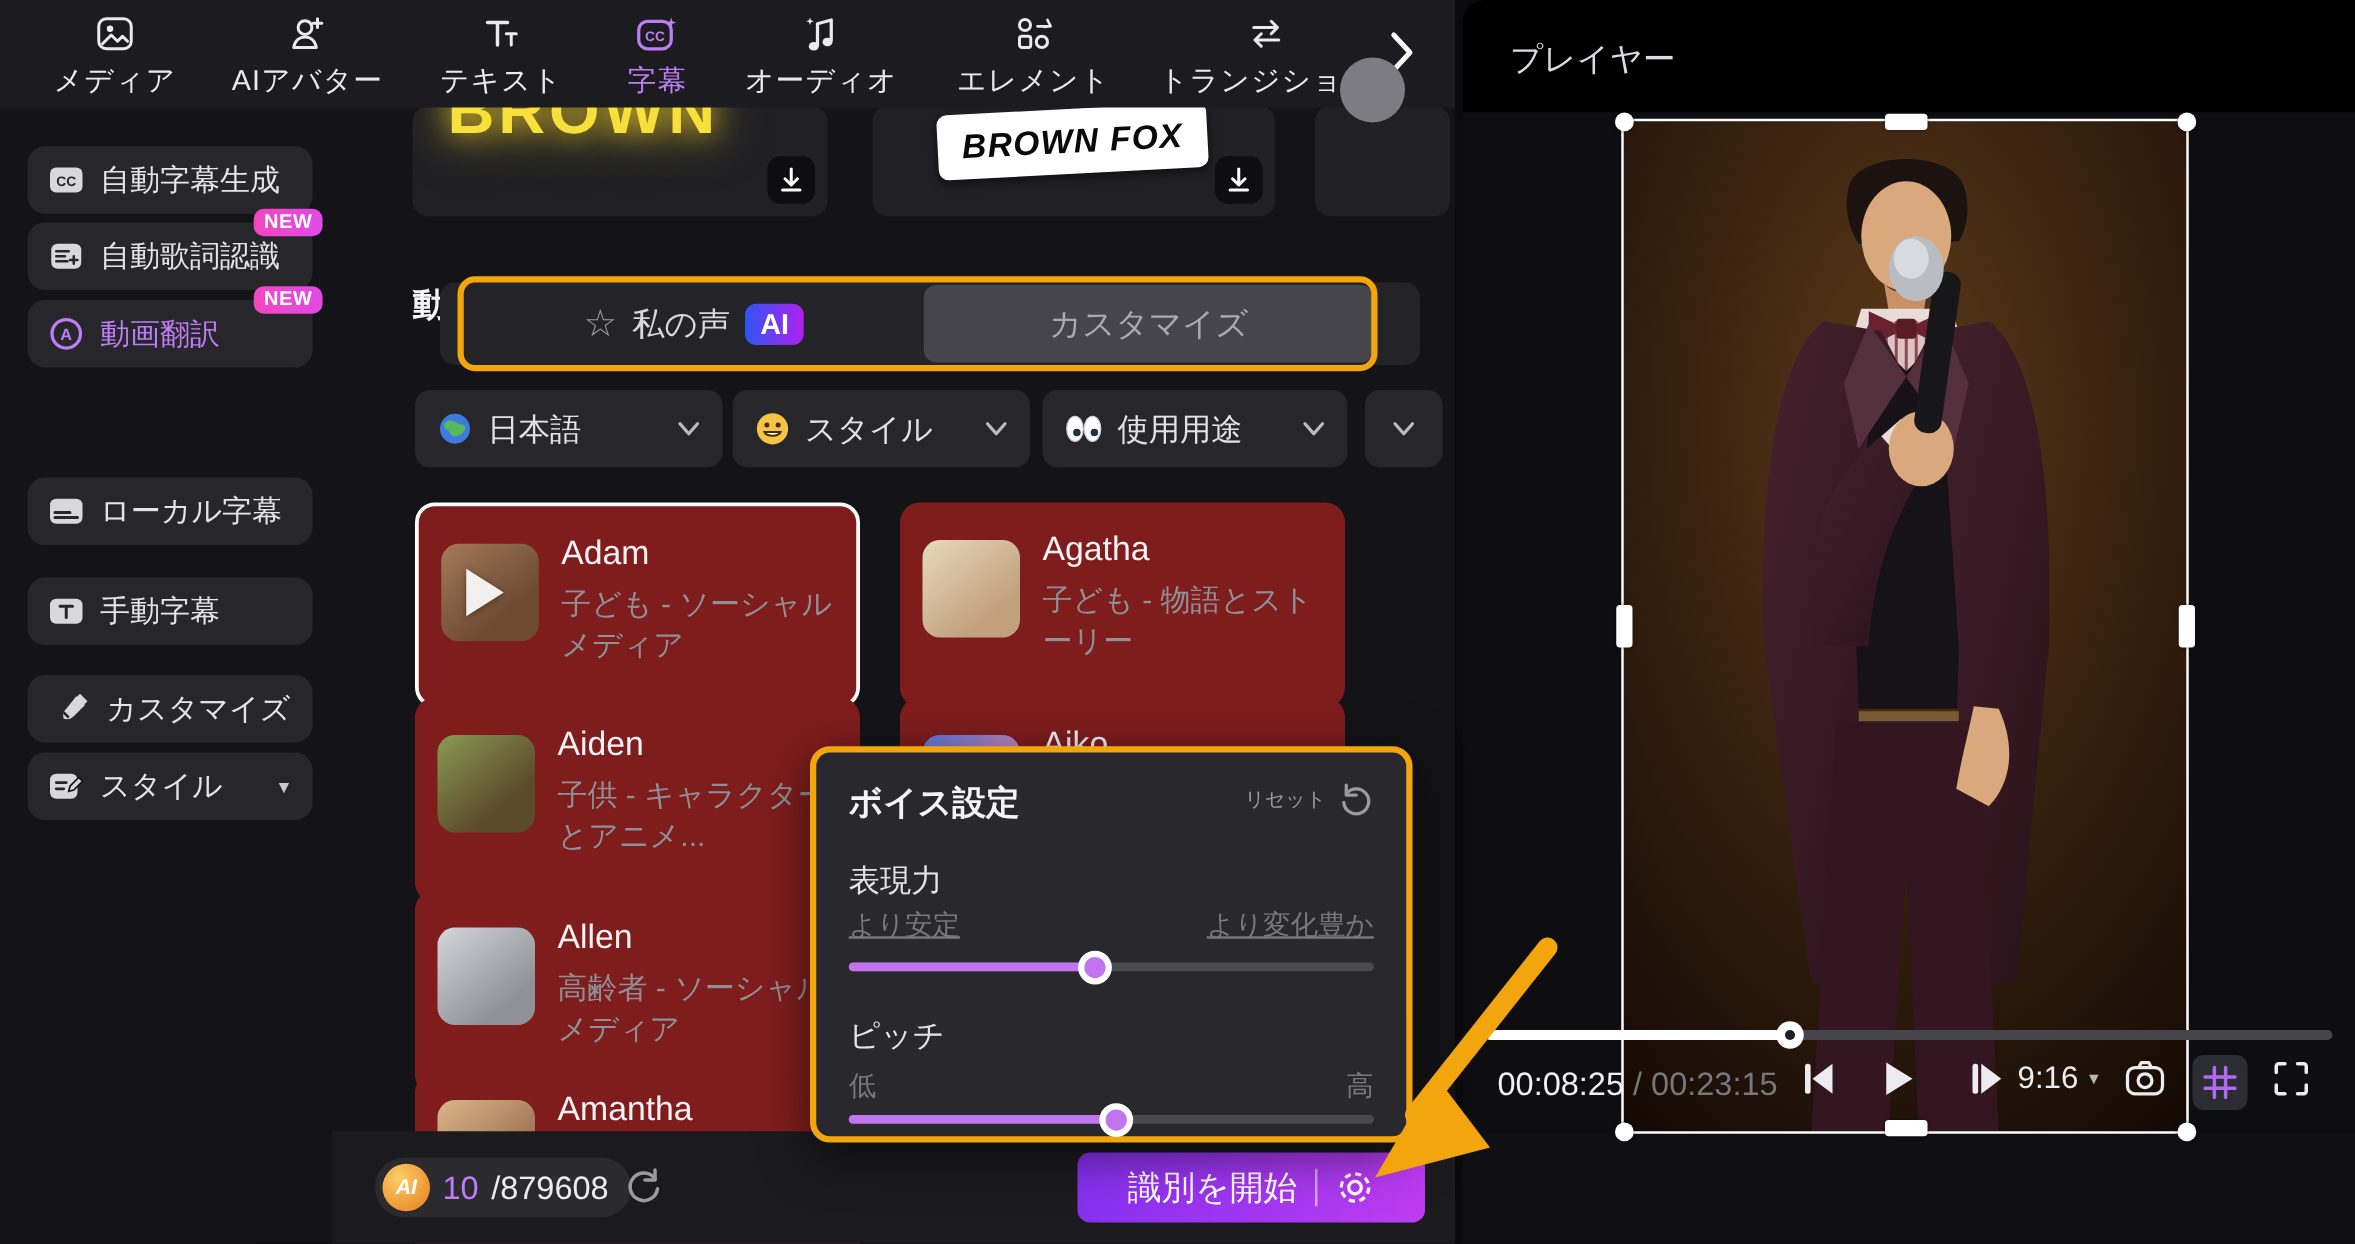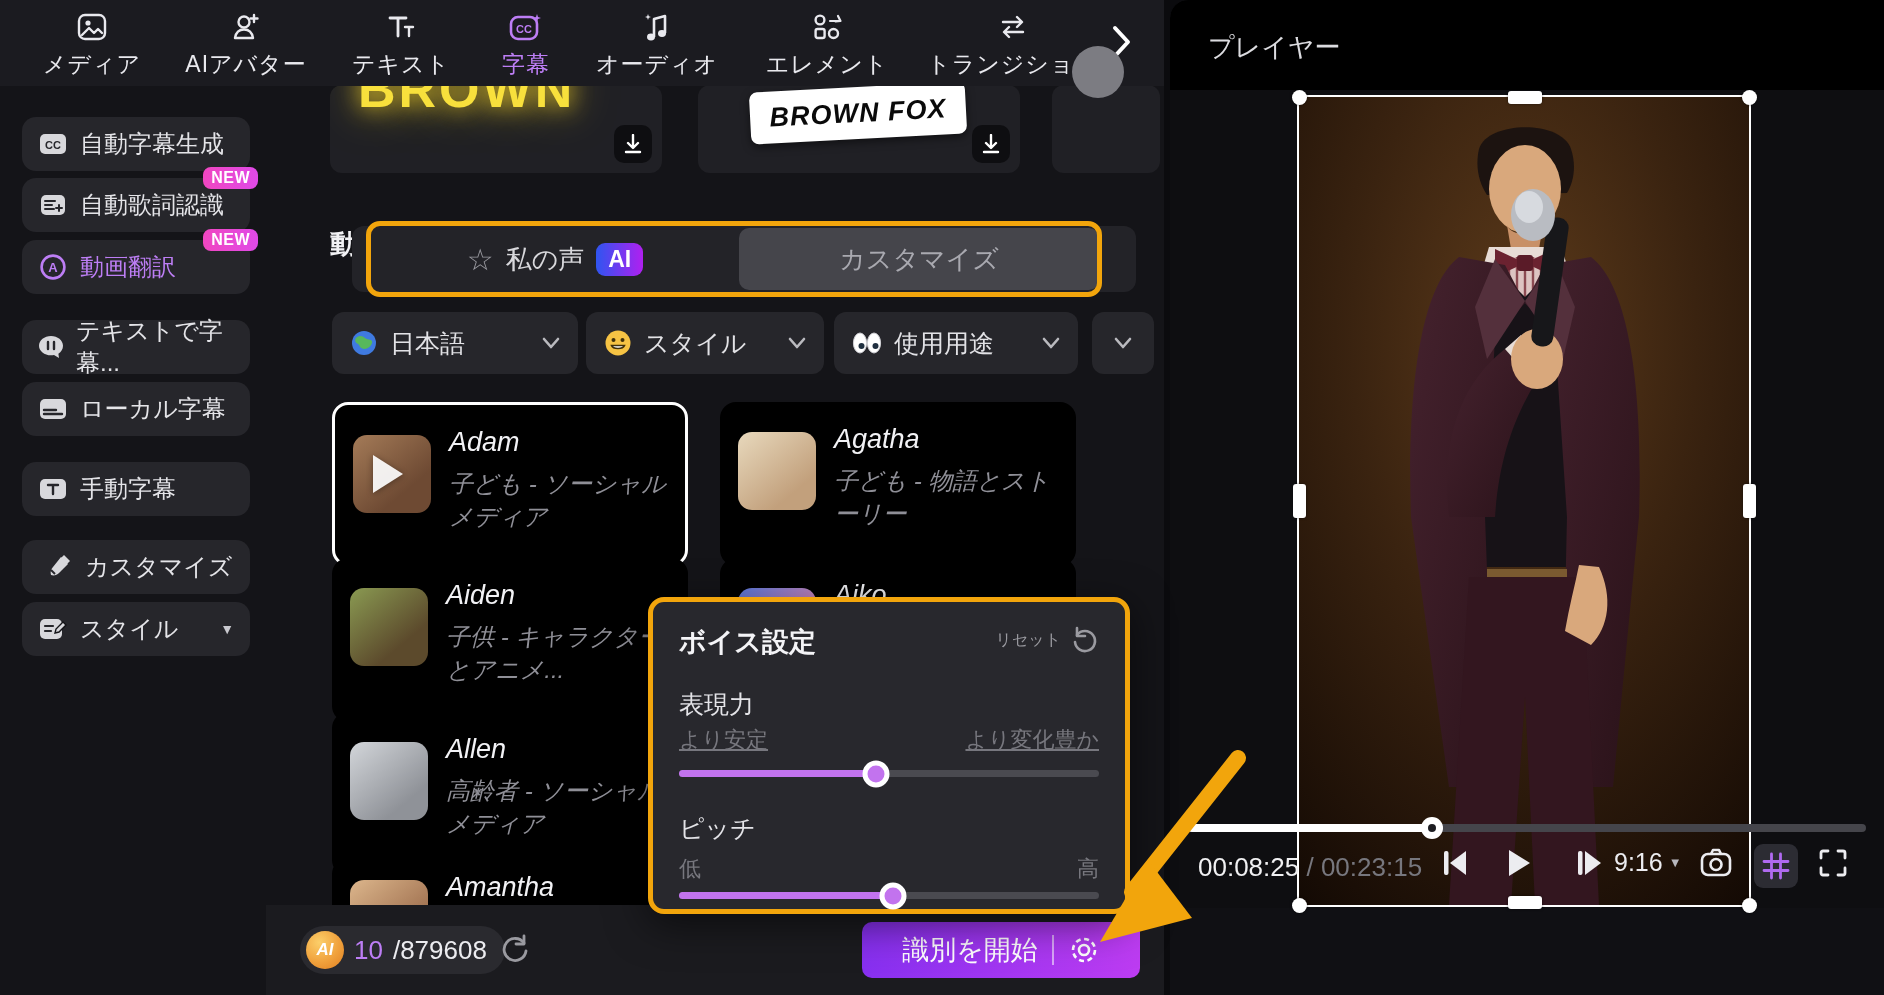--- a/index.html
+++ b/index.html
@@ -47,21 +47,21 @@
   #tab-myvoice { left:371px; top:228px; width:368px; height:62px; display:flex; align-items:center; justify-content:center; gap:12px; color:#d8d8dc; font-size:26px; cursor:pointer; }
   #tab-myvoice .star { color:#9a9aa0; font-size:30px; }
   .ai-badge { background:linear-gradient(90deg,#2f55f0,#b020f0); color:#fff; font-weight:bold; font-size:23px; padding:3px 12px; border-radius:9px; }
   #tab-library { left:739px; top:228px; width:360px; height:62px; background:#45454b; border-radius:10px; display:flex; align-items:center; justify-content:center; color:#a9a9b0; font-size:26px; cursor:pointer; }
 
   
   .pill { position:absolute; top:312px; height:62px; background:#26262b; border-radius:12px; display:flex; align-items:center; gap:12px; padding:0 18px; color:#e2e2e6; font-size:25px; cursor:pointer; }
   .pill .caret { margin-left:auto; color:#bababf; }
 
   
-  .vcard { position:absolute; width:356px; height:164px; background:#000000; border-radius:16px; cursor:pointer;font-style:italic; }
+  .vcard { position:absolute; width:356px; height:164px; background:#7f1d1d; border-radius:16px; cursor:pointer; }
   .vcard.selected { border:3px solid #fff; }
   .vavatar { position:absolute; left:18px; top:30px; width:78px; height:78px; border-radius:14px; }
   .vplay { position:absolute; left:38px; top:50px; width:0; height:0; border-left:30px solid rgba(255,255,255,.92); border-top:19px solid transparent; border-bottom:19px solid transparent; filter:drop-shadow(0 1px 3px rgba(0,0,0,.4)); }
   .vname { position:absolute; left:114px; top:22px; font-size:27px; color:#f2f2f5; }
   .vdesc { position:absolute; left:114px; top:62px; width:220px; font-size:24px; line-height:33px; color:#8f8f97; }
 
   
   #footer { left:266px; top:905px; width:898px; height:90px; background:#1b1b1f; z-index:25; }
   #credits { position:absolute; left:34px; top:21px; height:48px; background:#2a2a2f; border-radius:24px; display:flex; align-items:center; gap:10px; padding:0 18px 0 6px; }
   #coin { width:38px; height:38px; border-radius:50%; background:radial-gradient(circle at 35% 30%,#fccf6a,#f0a13c 55%,#e07f22); display:flex; align-items:center; justify-content:center; color:#fff; font-size:17px; font-weight:bold; font-style:italic; }
@@ -233,29 +233,20 @@
     <div class="sb-item active" style="top:240px;">
       <span class="sb-ico">
           <svg width="26" height="26" viewBox="0 0 26 26">
             <circle cx="13" cy="13" r="11.4" stroke="currentColor" stroke-width="2.6" fill="none"></circle>
             <text x="13" y="18" text-anchor="middle" font-size="13" font-weight="bold" fill="currentColor">A</text>
           </svg>
         </span>
       <span>動画翻訳</span>
       <span class="new-badge">NEW</span>
     </div>
-    <div class="sb-item" style="top:320px;">
-      <span class="sb-ico">
-          <svg width="26" height="24" viewBox="0 0 26 24">
-            <path d="M13 1C6.4 1 1 5.3 1 10.7c0 5.3 5.4 9.6 12 9.6 1 0 2-.1 3-.3L21 23l-.6-4.3c2.8-1.8 4.6-4.6 4.6-8C25 5.3 19.6 1 13 1z" fill="#d8d8dc"></path>
-            <path d="M10 7v7M16 7v7" stroke="#26262b" stroke-width="2.4" stroke-linecap="round"></path>
-          </svg>
-        </span>
-      <span>テキストで字幕...</span>
-    </div>
     <div class="sb-item" style="top:382px;">
       <span class="sb-ico">
           <svg width="28" height="22" viewBox="0 0 28 22">
             <rect x="1" y="1" width="26" height="20" rx="5" fill="#d8d8dc"></rect>
             <path d="M5 12h12M5 16h18" stroke="#26262b" stroke-width="2.4" stroke-linecap="round"></path>
           </svg>
         </span>
       <span>ローカル字幕</span>
     </div>
     <div class="sb-item" style="top:462px;">

